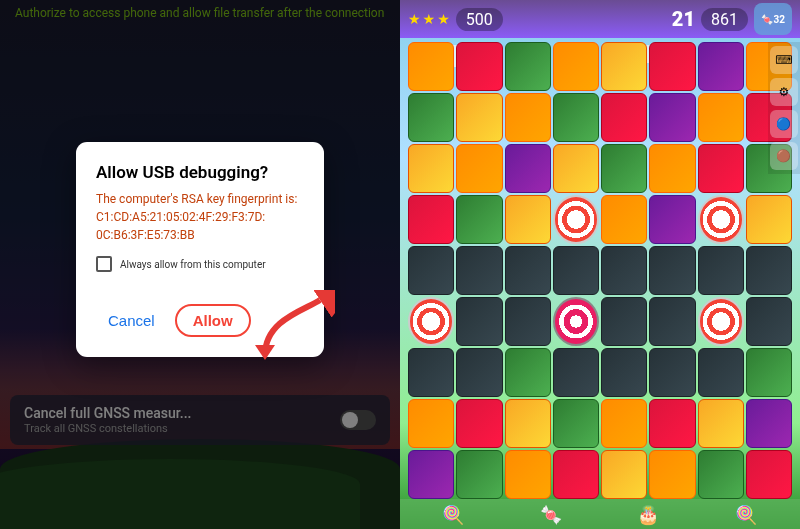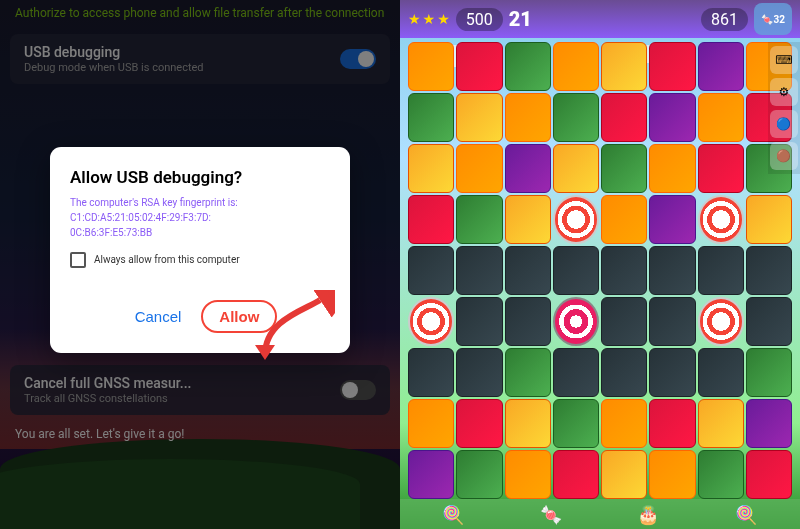--- a/index.html
+++ b/index.html
@@ -154,36 +154,36 @@
       display: flex;
       align-items: center;
       justify-content: center;
       z-index: 100;
     }
 
     .dialog {
       background: white;
       border-radius: 11px;
       padding: 20px;
-      width: 300px;
+      width: 248px;
       box-shadow: 0 8px 32px rgba(0,0,0,0.4);
       position: relative;
       margin-top: -30px;
     }
 
     .dialog-title {
       font-size: 17px;
       font-weight: 600;
       color: #000;
       margin-bottom: 8px;
     }
 
     .dialog-body {
-      font-size: 10px;
-      color: #8b5cf6;
+      font-size: 12px;
+      color: #c2410c;
       line-height: 1.5;
       margin-bottom: 12px;
     }
 
     .checkbox-row {
       display: flex;
       align-items: center;
       gap: 8px;
       margin-bottom: 16px;
     }
@@ -197,21 +197,21 @@
       background: white;
     }
 
     .checkbox-label {
       font-size: 10px;
       color: #333;
     }
 
     .dialog-buttons {
       display: flex;
-      justify-content: center;
+      justify-content: flex-start;
       gap: 8px;
       align-items: center;
       margin-top: 32px;
     }
 
     .btn-cancel {
       background: none;
       border: none;
       color: #1a73e8;
       font-size: 15px;
@@ -403,37 +403,29 @@
 <body>
 
 <div class="left-panel">
   <div class="left-bg"></div>
   <div class="sky-glow"></div>
   <div class="ground"></div>
 
   <div class="left-content">
     <p class="sub-text">Authorize to access phone and allow file transfer after the connection</p>
 
-    <div class="settings-item">
-      <div class="settings-item-text">
-        <div class="item-title">USB debugging</div>
-        <div class="item-subtitle">Debug mode when USB is connected</div>
-      </div>
-      <div class="toggle-on"></div>
-    </div>
 
     <div class="bottom-settings">
       <div class="settings-item">
         <div class="settings-item-text">
           <div class="item-title">Cancel full GNSS measur...</div>
           <div class="item-subtitle">Track all GNSS constellations</div>
         </div>
         <div class="toggle-off"></div>
       </div>
-      <p class="bottom-text">You are all set. Let's give it a go!</p>
     </div>
   </div>
 
   <div class="dialog-overlay">
     <div class="dialog">
       <div class="dialog-title">Allow USB debugging?</div>
       <div class="dialog-body">
         The computer's RSA key fingerprint is:<br>
         C1:CD:A5:21:05:02:4F:29:F3:7D:<br>
         0C:B6:3F:E5:73:BB
@@ -466,21 +458,21 @@
 
 <div class="right-panel">
 
   <div class="game-topbar">
     <div class="stars-row">
       <span class="star">★</span>
       <span class="star">★</span>
       <span class="star">★</span>
     </div>
     <div class="score-badge">500</div>
-    <div style="display:flex;flex-direction:column;align-items:flex-start;flex:1;">
+    <div style="display:flex;flex-direction:column;align-items:flex-end;flex:1;">
       <div class="moves-display">21</div>
     </div>
     <div class="score-badge">861</div>
     <div class="item-badge">
       <span>🍬</span>
       <span>32</span>
     </div>
   </div>
 
   <div class="cloud" style="width:60px;height:22px;top:45px;left:20px;opacity:0.8;"></div>

